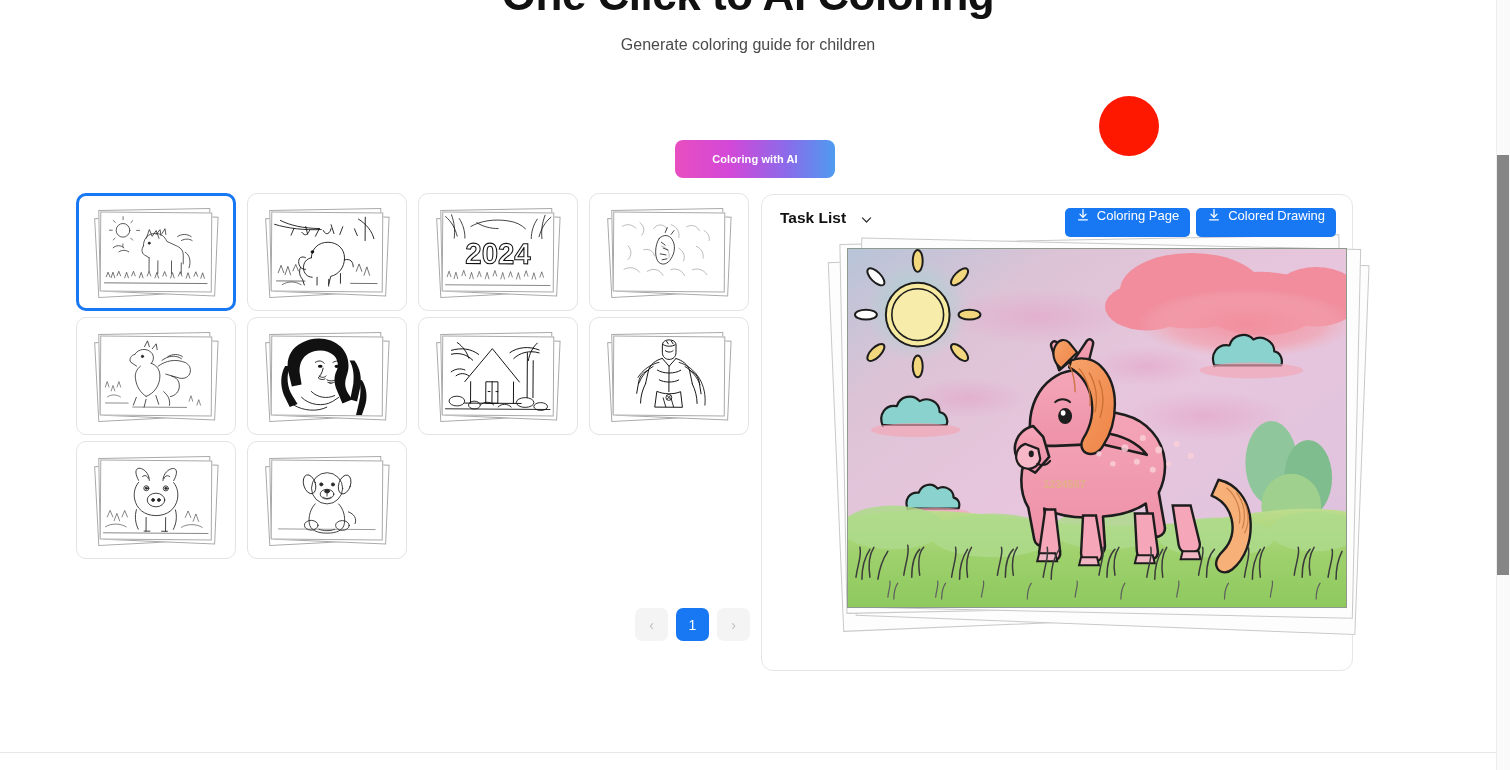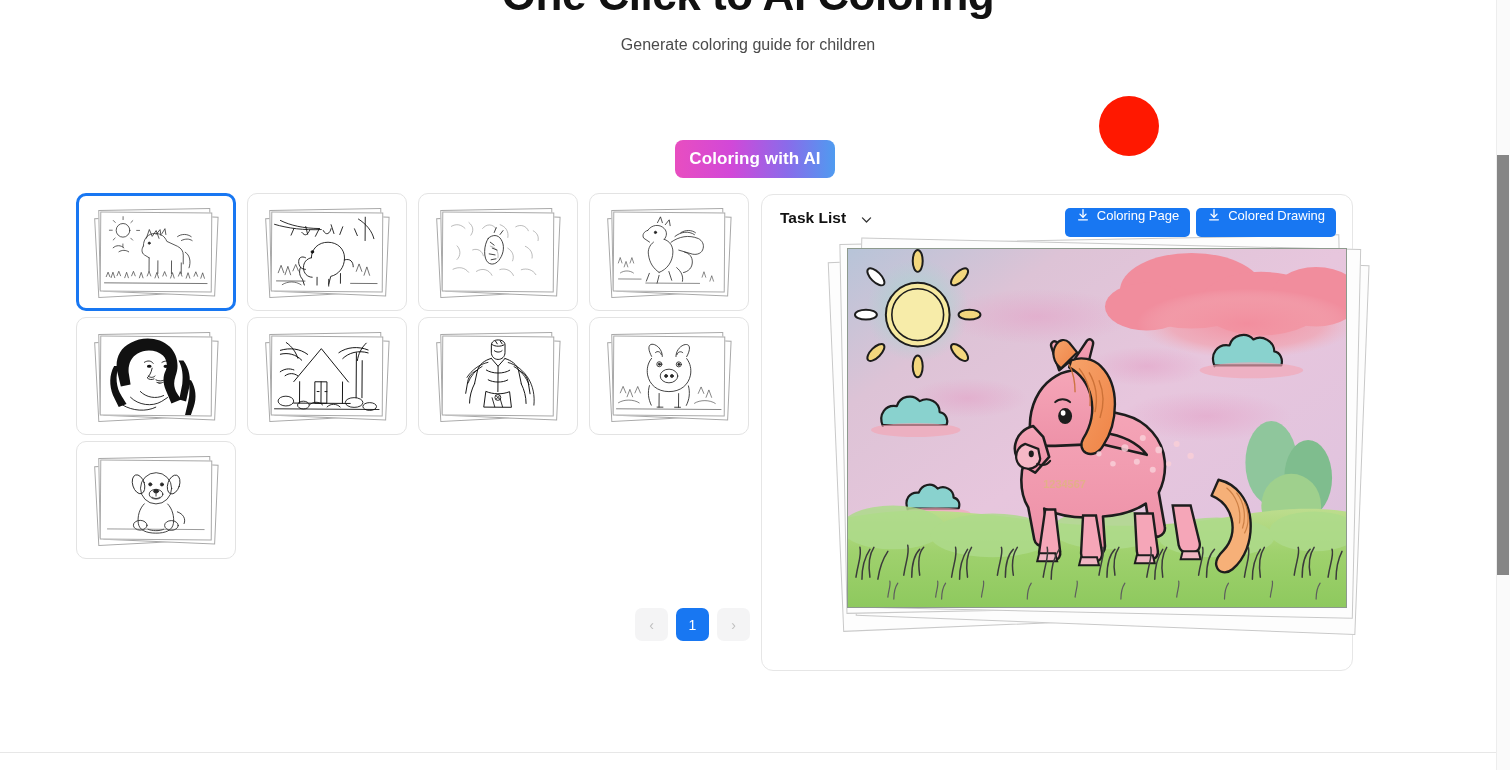--- a/index.html
+++ b/index.html
@@ -45,21 +45,21 @@
   #cta-button {
     position: absolute;
     left: 675px;
     top: 140px;
     width: 160px;
     height: 38px;
     border: none;
     border-radius: 8px;
     background: linear-gradient(90deg, #e84ec0 0%, #d248d8 35%, #8a6bea 70%, #4f9bf0 100%);
     color: #ffffff;
-    font-size: 17px;
+    font-size: 11px;
     font-weight: bold;
     font-family: "Liberation Sans", sans-serif;
     cursor: pointer;
     letter-spacing: 0.1px;
   }
 
   
   #red-dot {
     position: absolute;
     left: 1099px;
@@ -331,20 +331,42 @@
             </g>
             <g stroke="#333" stroke-width="0.7" fill="none">
               <path d="M6 62l3-8 3 8M13 64l3-9 3 9M21 60l3-7 3 7M4 70h30M10 74c6-4 14-4 20 0"></path>
               <path d="M86 60l3-8 3 8M94 64l3-9 3 9M80 72h28"></path>
             </g>
           </svg>
         </div>
       </div>
     </div>
 
+    <div class="thumb-card">
+      <div class="stack">
+        <div class="sheet s1"></div>
+        <div class="sheet s2"></div>
+        <div class="sheet s3"></div>
+        <div class="sheet top">
+          <svg viewBox="0 0 112 80">
+            <g stroke="#111" stroke-width="0.8" fill="none" stroke-linecap="round">
+              <path d="M2 4c6 5 10 12 12 20M8 2c3 8 4 16 3 24M16 6c4 6 6 13 6 20"></path>
+              <path d="M110 4c-6 5-10 12-12 20M104 2c-3 8-4 16-3 24M96 6c-4 6-6 13-6 20"></path>
+              <path d="M28 14c10-6 24-8 38-6 8 1 14 4 18 8"></path>
+              <path d="M34 10c6 4 14 6 22 6"></path>
+            </g>
+            <text x="56" y="52" text-anchor="middle" font-family="Liberation Sans, sans-serif" font-size="30" font-weight="bold" fill="#ffffff" stroke="#111" stroke-width="1.1">2024</text>
+            <g stroke="#333" stroke-width="0.6" fill="none">
+              <path d="M4 66l2-6 2 6M11 68l2-7 2 7M19 65l2-6 2 6M27 68l2-7 2 7M35 66l2-6 2 6M43 68l2-7 2 7M51 65l2-6 2 6M59 68l2-7 2 7M67 66l2-6 2 6M75 68l2-7 2 7M83 65l2-6 2 6M91 68l2-7 2 7M99 66l2-6 2 6"></path>
+              <path d="M2 74h108"></path>
+            </g>
+          </svg>
+        </div>
+      </div>
+    </div>
 
     <div class="thumb-card">
       <div class="stack">
         <div class="sheet s1"></div>
         <div class="sheet s2"></div>
         <div class="sheet s3"></div>
         <div class="sheet top">
           <svg viewBox="0 0 112 80">
             <g stroke="#8c8c8c" stroke-width="0.6" fill="none" stroke-linecap="round">
               <path d="M8 14c5-3 10-2 14 2M26 10c5 4 5 9 2 13M40 16c4-5 10-5 14 0M58 12c6 2 9 7 8 13"></path>

